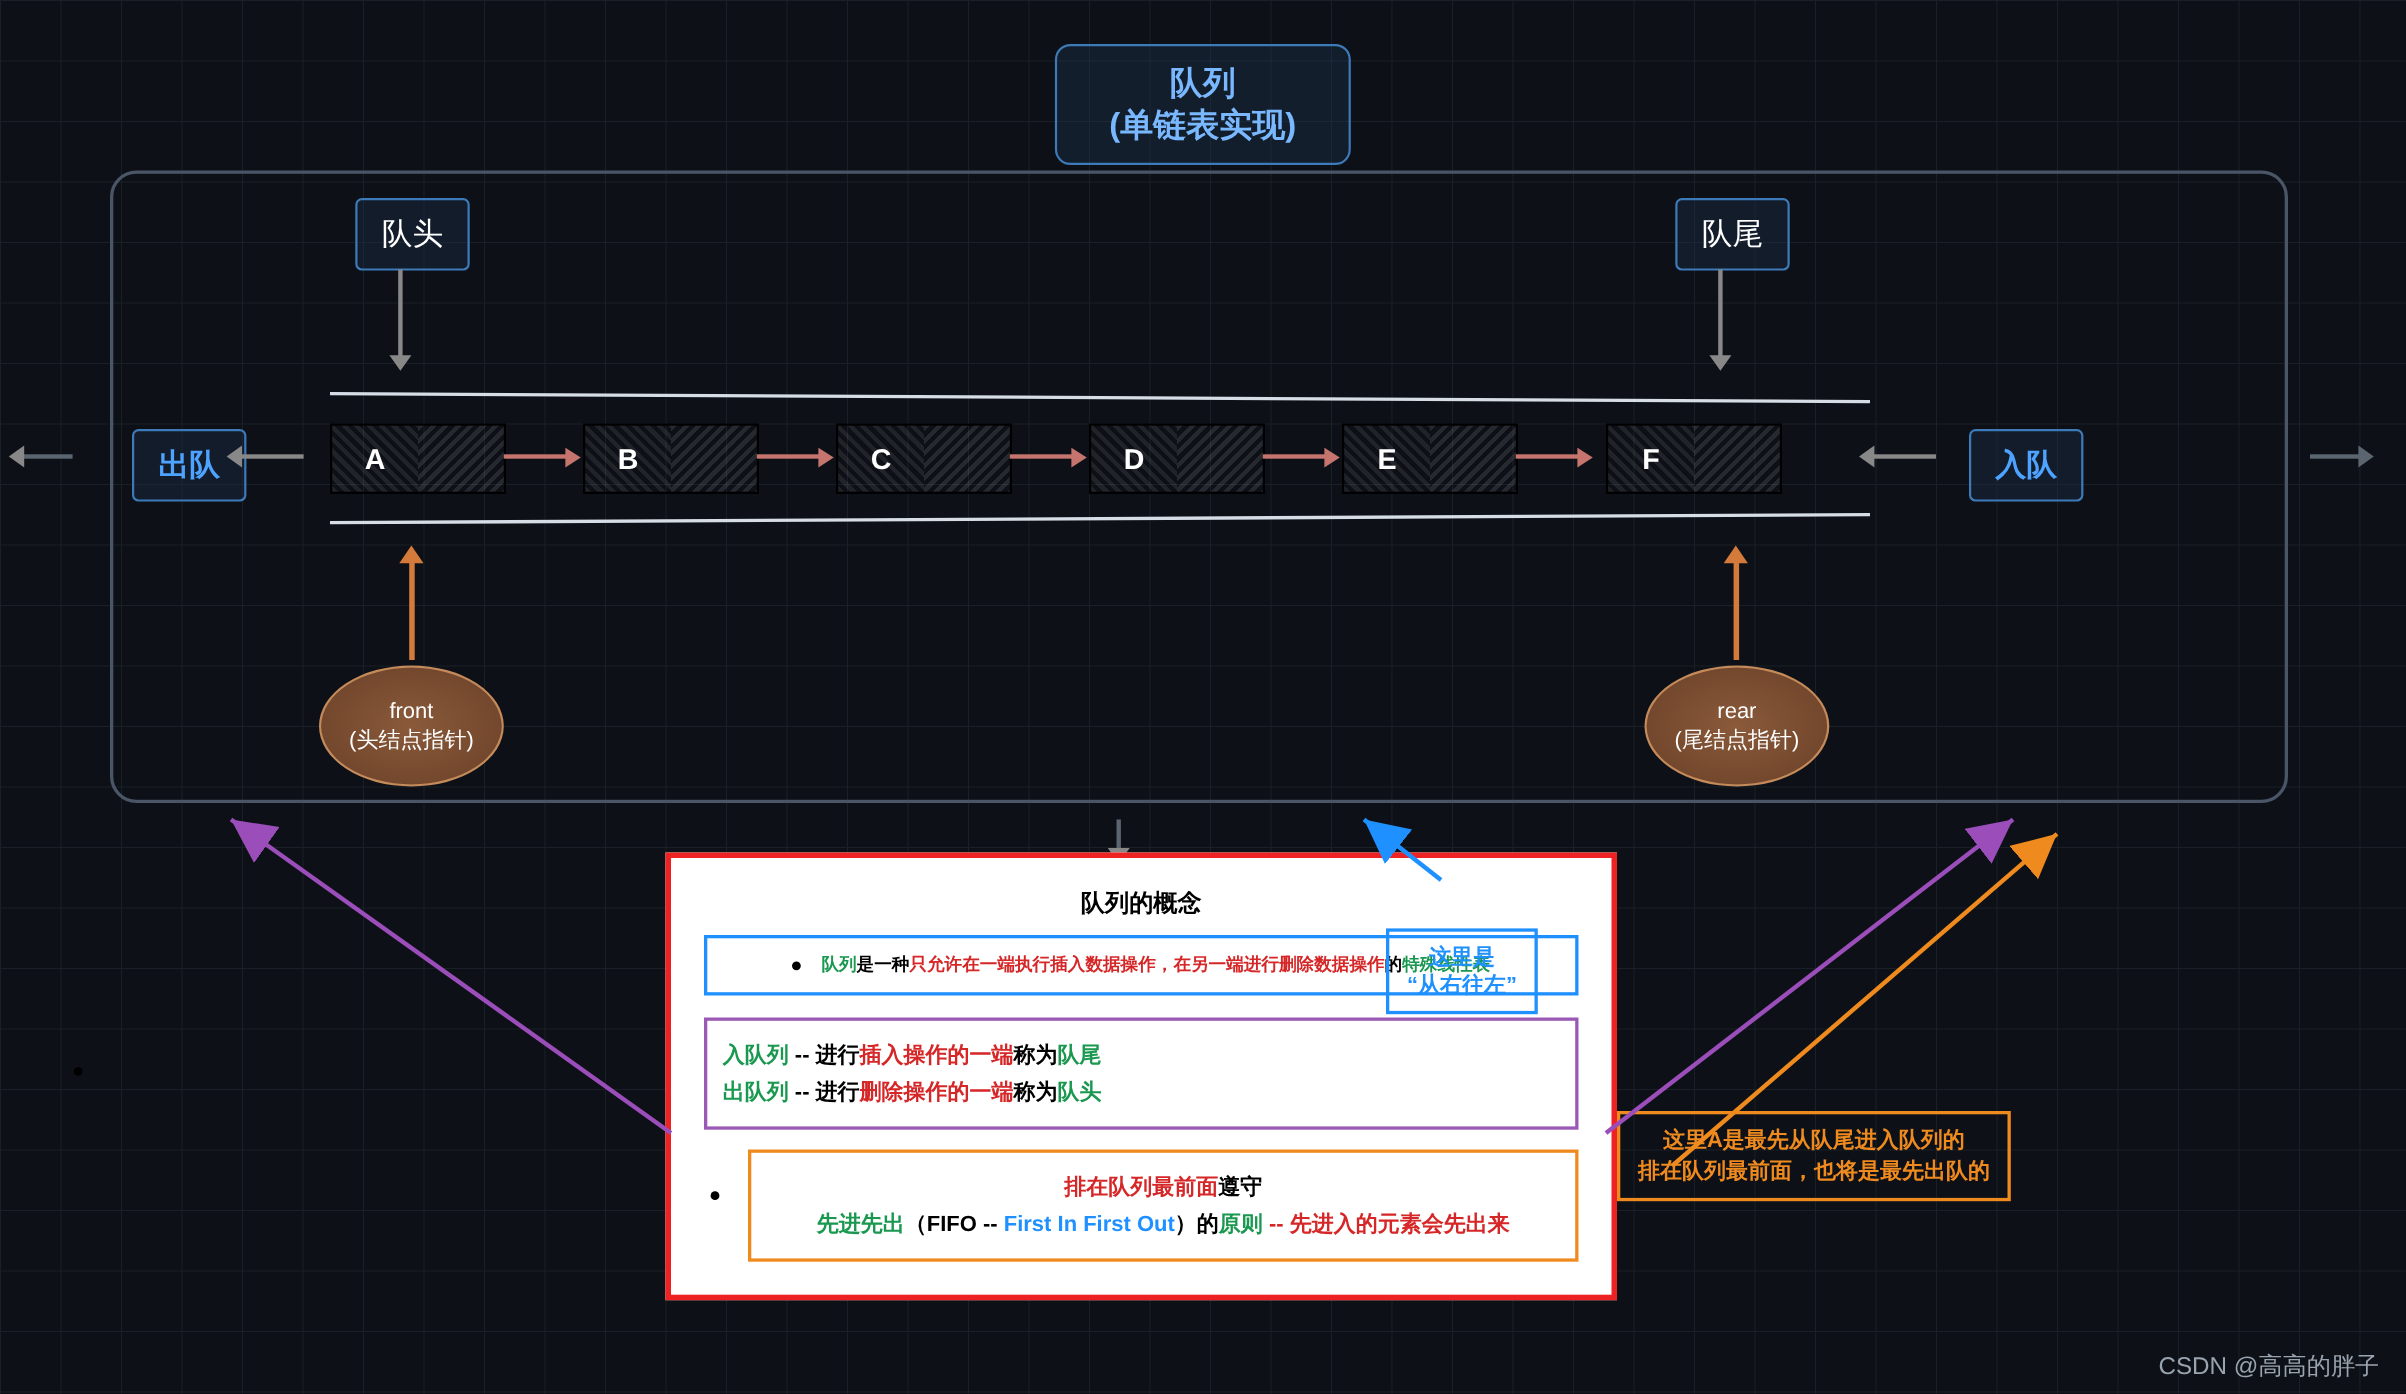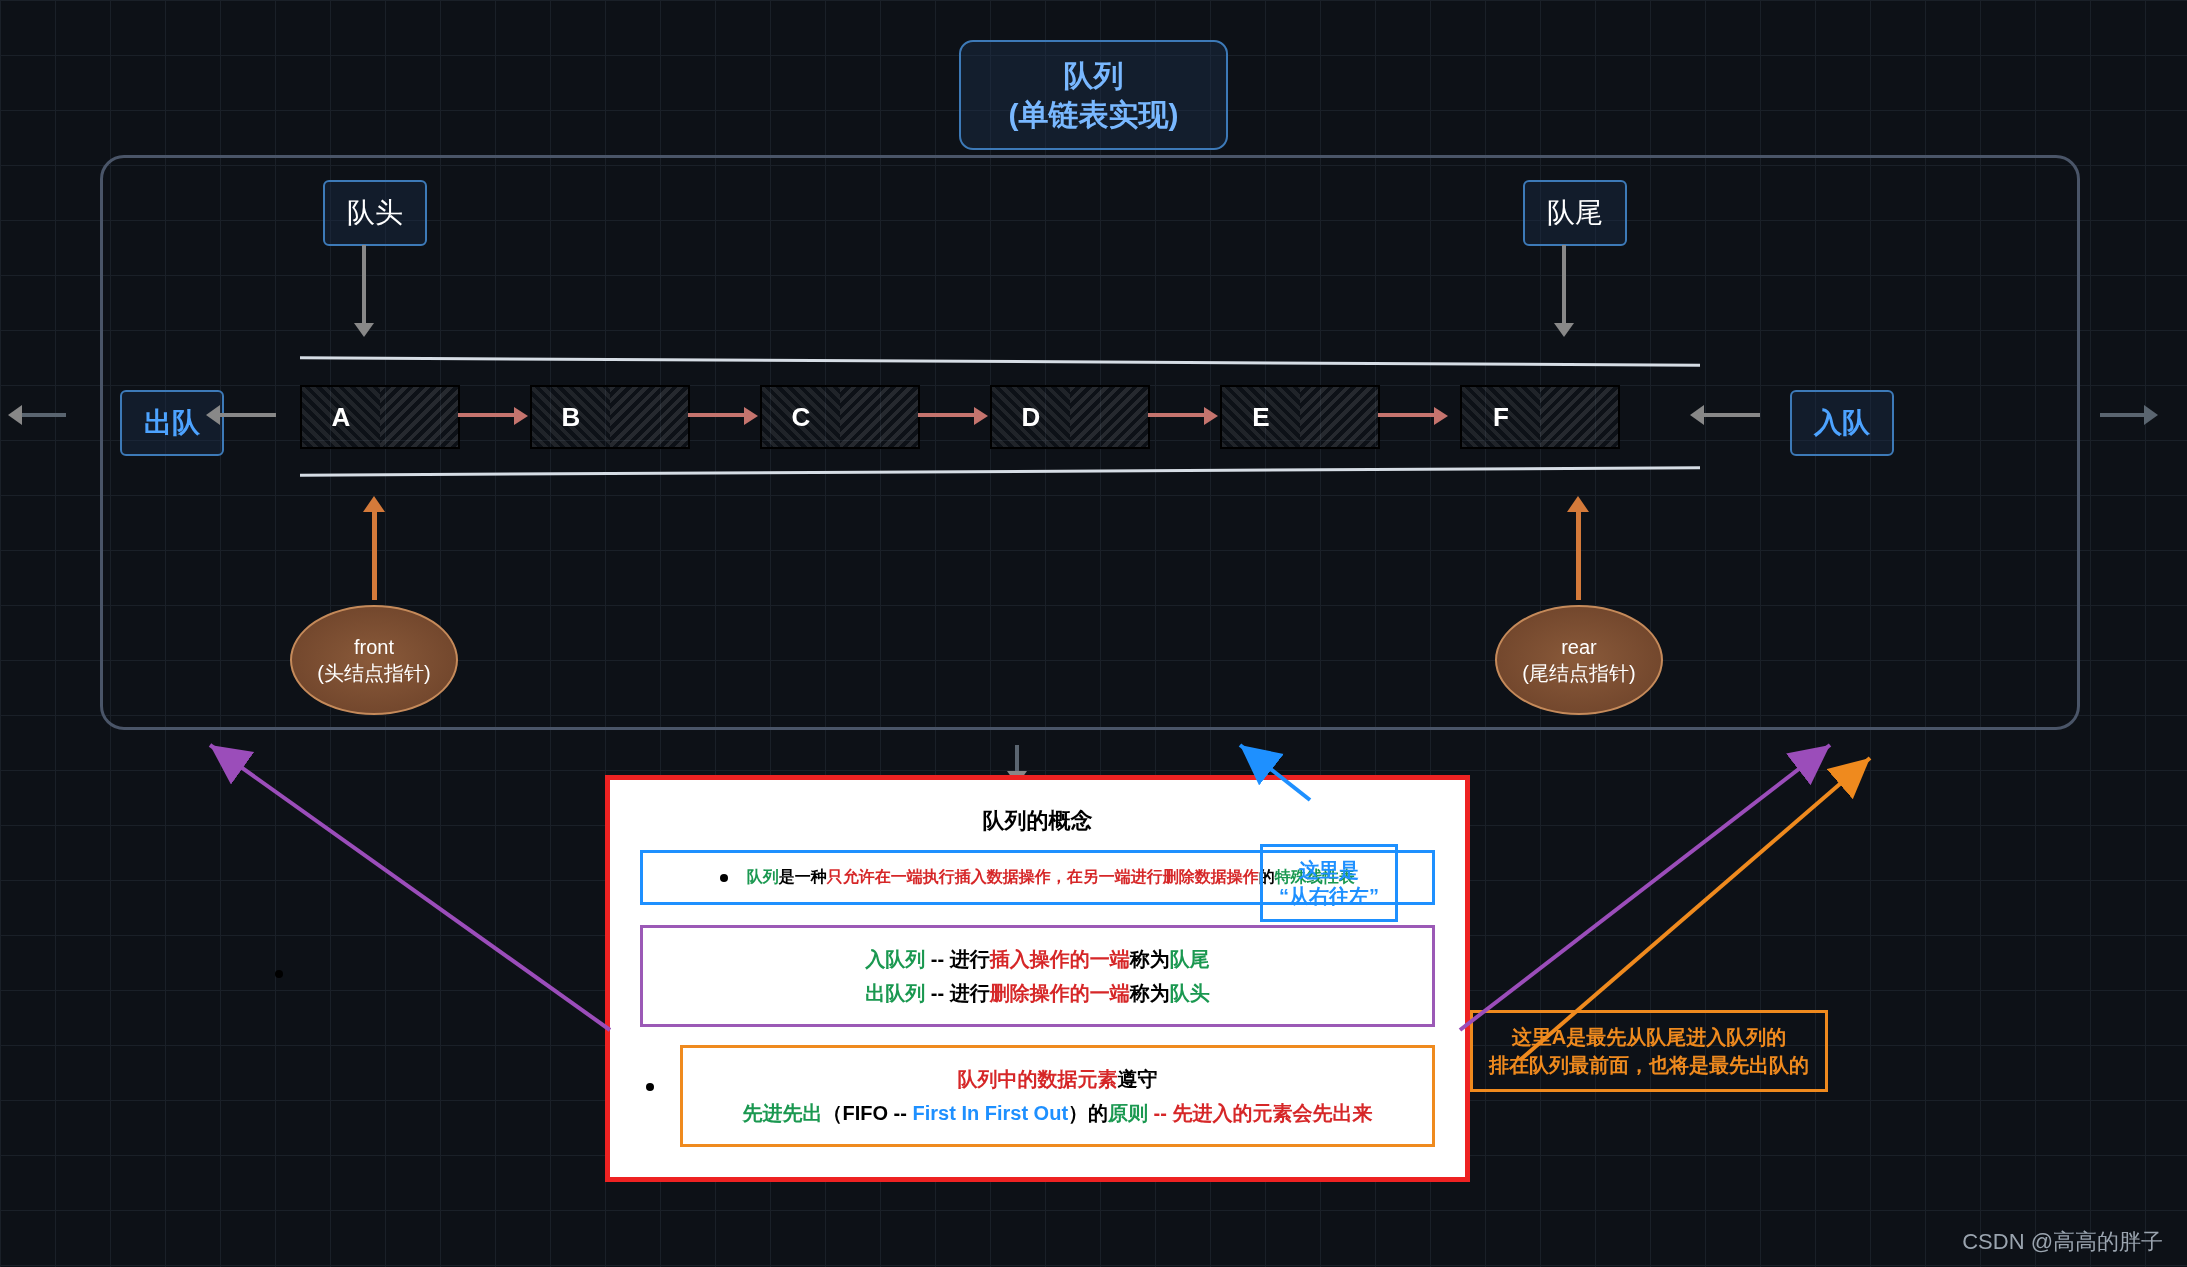--- a/index.html
+++ b/index.html
@@ -143,21 +143,21 @@
     position: absolute;
     top: 775px; left: 605px;
     width: 865px;
     background: #fff;
     border: 5px solid #e22;
     padding: 26px 30px 30px;
   }
   .tf-title { font-size: 26px; font-weight: bold; text-align: center; margin-bottom: 22px; }
   .tf-sub { font-size: 22px; font-weight: bold; text-align: center; margin-bottom: 14px; }
   .box-blue { border: 3px solid #1e90ff; padding: 14px; margin-bottom: 18px; font-size: 16px; text-align: center; font-weight: bold; }
-  .box-purple { border: 3px solid #9b59b6; padding: 14px; margin-bottom: 18px; font-size: 20px; text-align: center; font-weight: bold; line-height: 1.7; margin-top: 20px; }
+  .box-purple { border: 3px solid #9b59b6; padding: 14px; margin-bottom: 18px; font-size: 20px; text-align: left; font-weight: bold; line-height: 1.7; margin-top: 20px; }
   .box-orange { border: 3px solid #ef8a1e; padding: 14px; font-size: 20px; text-align: center; font-weight: bold; line-height: 1.7; margin-left: 40px; }
   .g { color: #1a9850; }
   .r { color: #d62728; }
   .bl { color: #1e90ff; }
   .dot { display: inline-block; width: 8px; height: 8px; background: #000; border-radius: 50%; vertical-align: middle; margin-right: 14px; }
 
   .callout-box {
     position: absolute;
     border: 3px solid;
     padding: 10px 16px;
@@ -256,21 +256,21 @@
     <span class="g">队列</span><span>是一种</span><span class="r">只允许在一端执行插入数据操作，</span><span class="r">在另一端进行删除数据操作</span><span>的</span><span class="g">特殊线性表</span>
   </div>
   <div class="box-purple">
     <span class="dot" style="position:absolute;margin-left:-590px;margin-top:28px;"></span>
     <span class="g">入队列</span><span> -- 进行</span><span class="r">插入操作的一端</span><span>称为</span><span class="g">队尾</span><br>
     <span class="g">出队列</span><span> -- 进行</span><span class="r">删除操作的一端</span><span>称为</span><span class="g">队头</span>
   </div>
   <div style="position:relative;">
     <span class="dot" style="position:absolute;left:6px;top:38px;"></span>
     <div class="box-orange">
-      <span class="r">队列中的数据元素</span><span>遵守</span><br>
+      <span class="r">排在队列最前面</span><span>遵守</span><br>
       <span class="g">先进先出</span><span>（FIFO -- </span><span class="bl">First In First Out</span><span>）</span><span>的</span><span class="g">原则</span><span class="r"> -- 先进入的元素会先出来</span>
     </div>
   </div>
 </div>
 
 <div class="callout-box callout-inner-blue">
   <div>这里是</div>
   <div>“从右往左”</div>
 </div>
 

